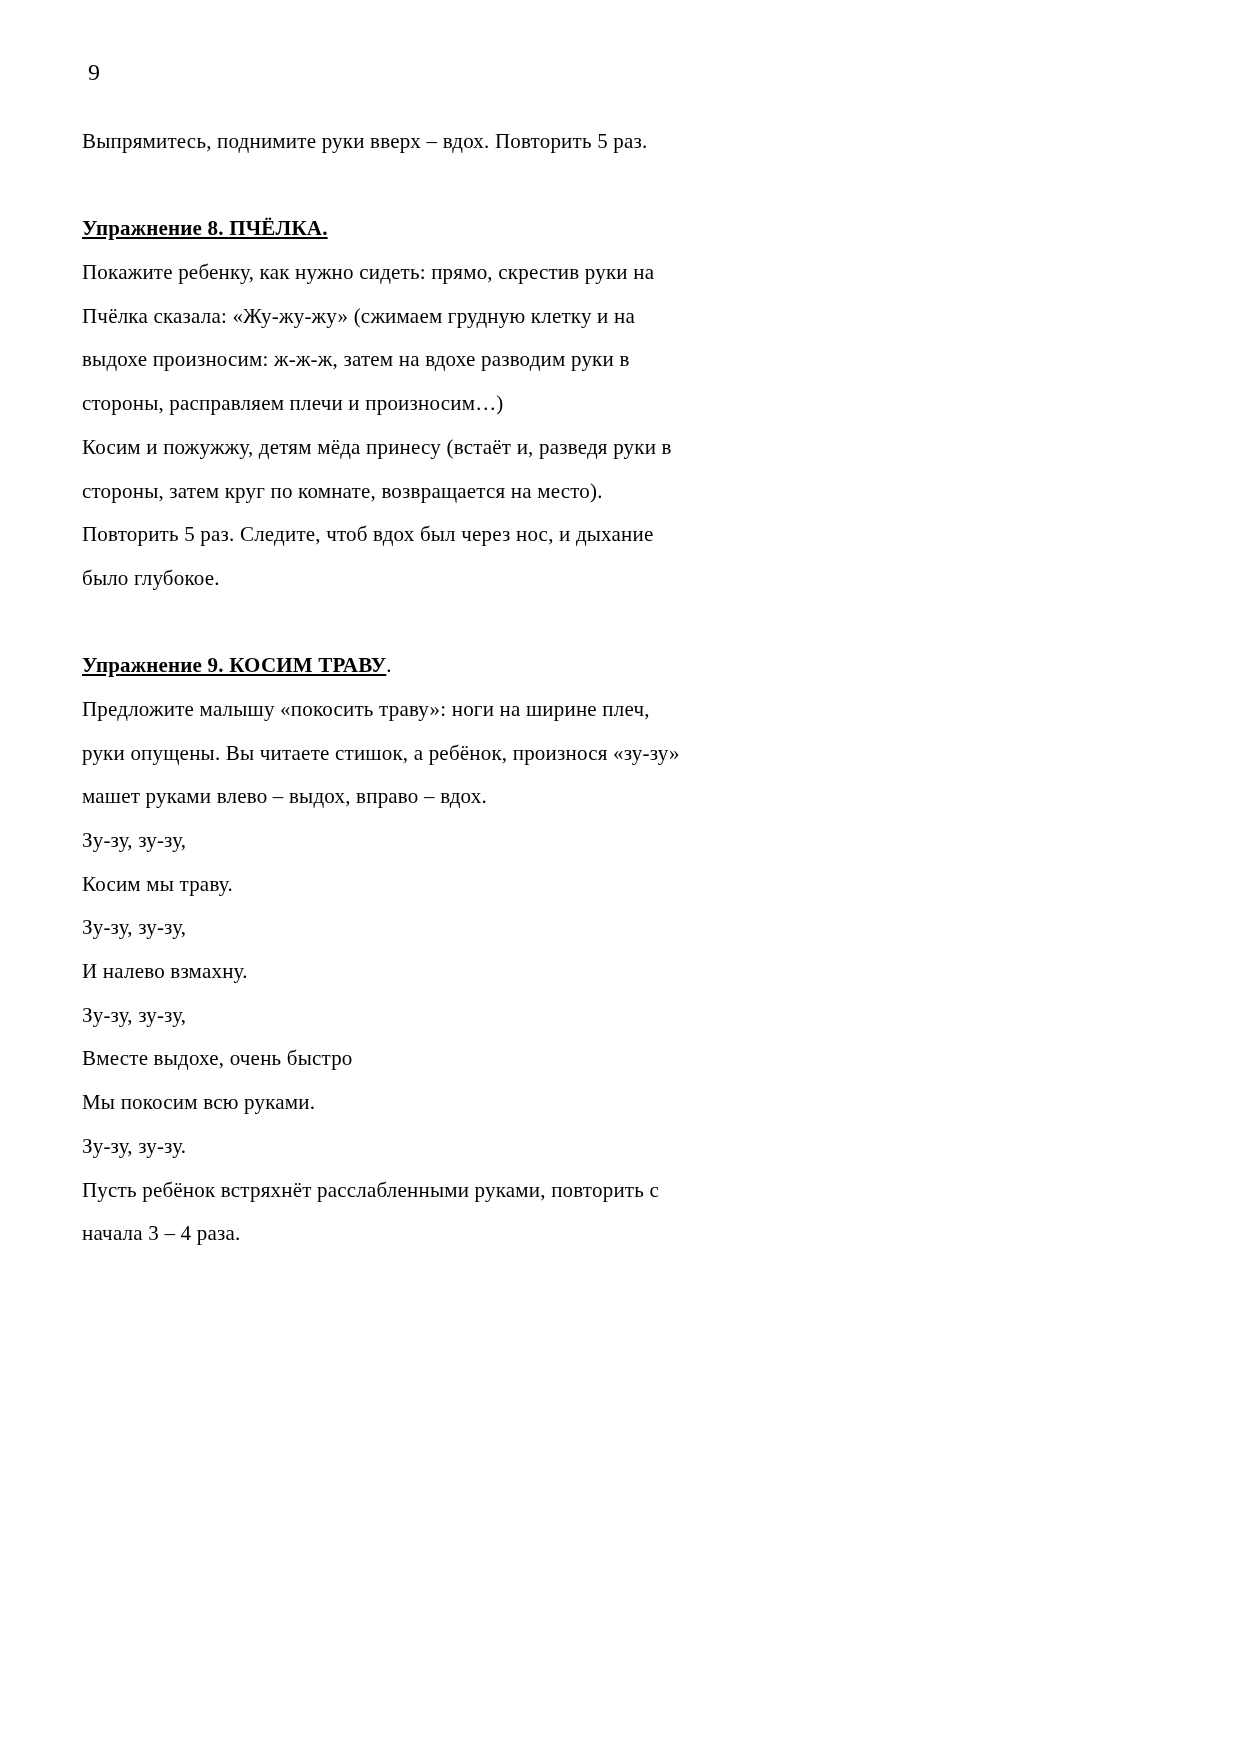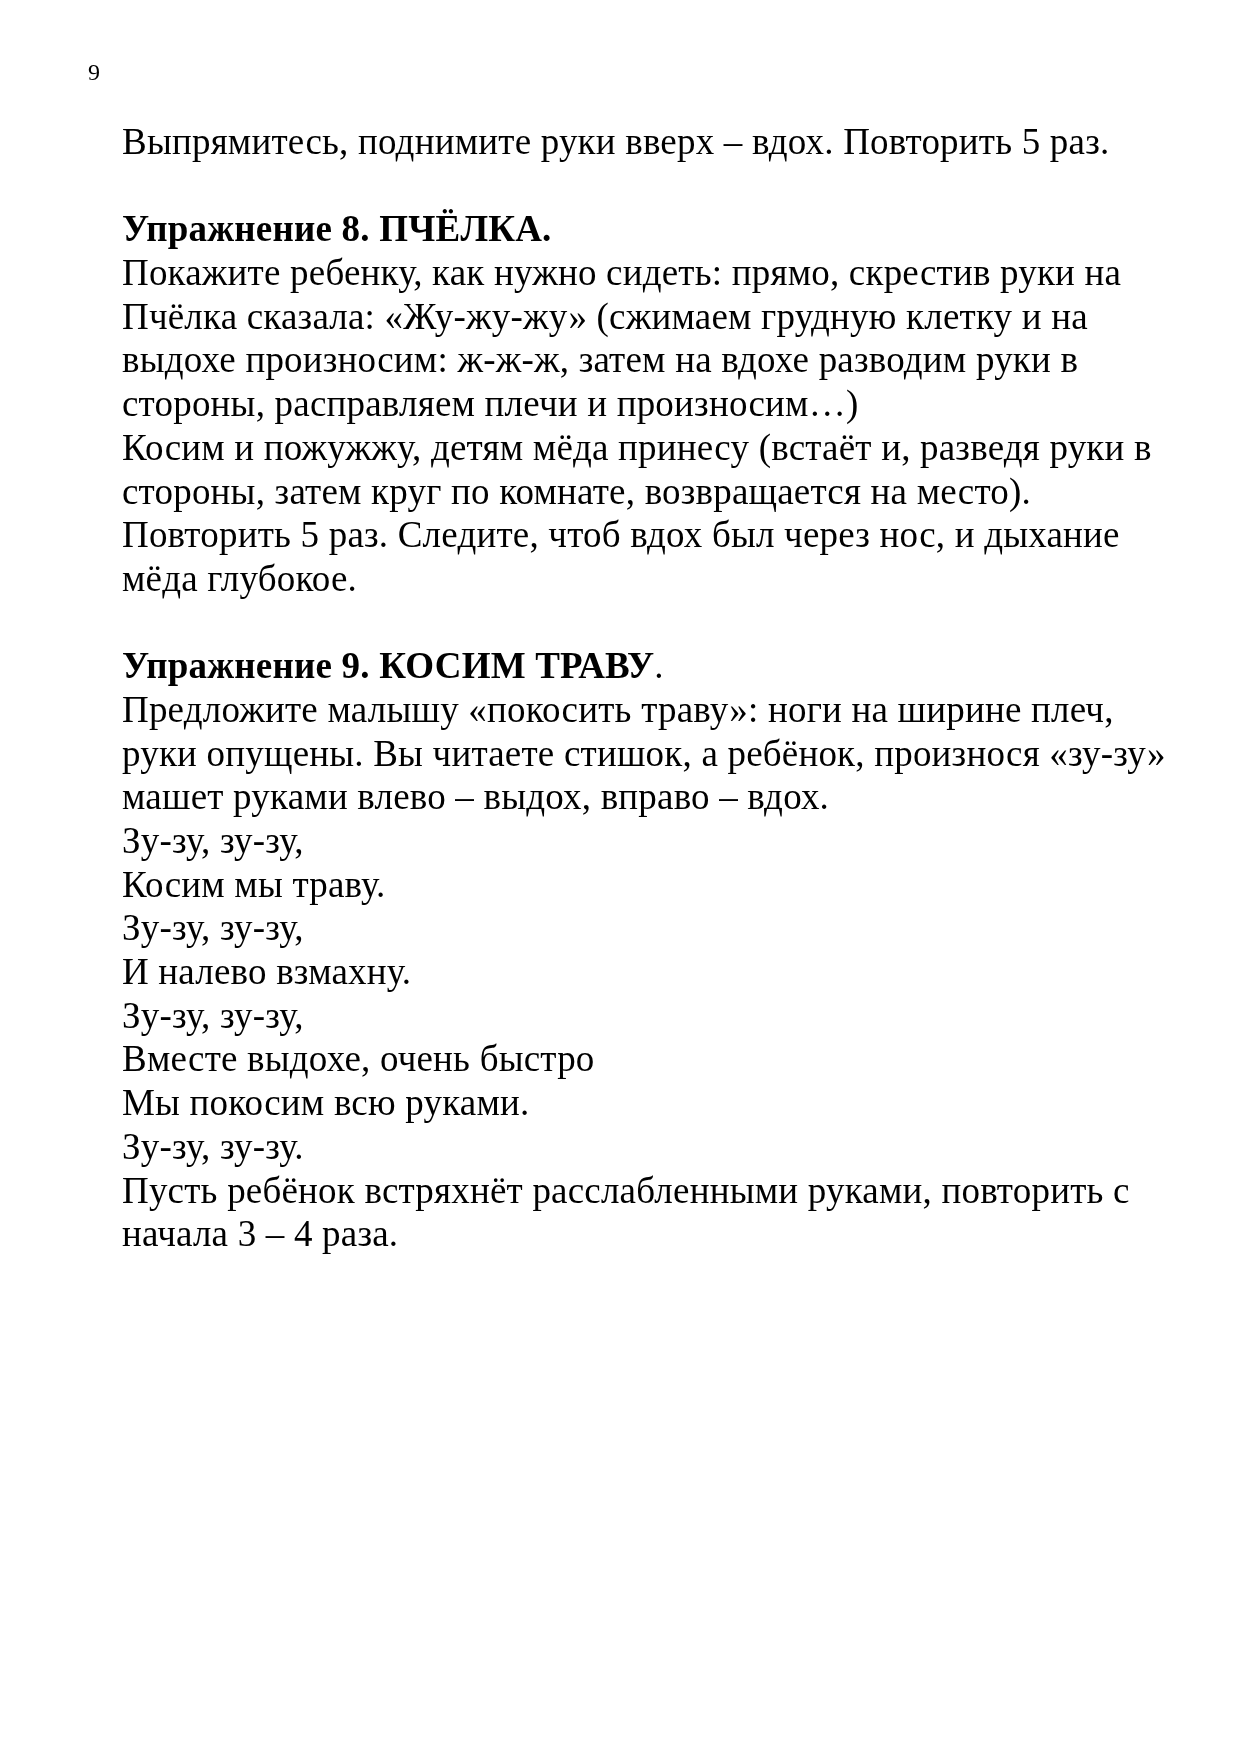--- a/index.html
+++ b/index.html
@@ -24,29 +24,29 @@
     line-height: 28px;
     color: #000000;
   }
   .content {
     position: absolute;
     left: 82px;
     top: 120px;
     width: 1000px;
   }
   .line {
-    font-size: 37px;
+    font-size: 21px;
     line-height: 43.7px;
     height: 43.7px;
     white-space: nowrap;
     letter-spacing: 0.2px;
-    margin-left: 40px;
   }
   .line.heading b {
     font-weight: bold;
+    text-decoration: underline;
   }
   .line.spacer {
     
   }
 </style>
 </head>
 <body>
 
 <div class="page">
   <div class="page-number">9</div>
@@ -54,21 +54,21 @@
       <div class="line">Выпрямитесь, поднимите руки вверх – вдох. Повторить 5 раз.</div>
       <div class="line spacer"></div>
       <div class="line heading"><b>Упражнение 8. ПЧЁЛКА.</b></div>
       <div class="line">Покажите ребенку, как нужно сидеть: прямо, скрестив руки на</div>
       <div class="line">Пчёлка сказала: «Жу-жу-жу» (сжимаем грудную клетку и на</div>
       <div class="line">выдохе произносим: ж-ж-ж, затем на вдохе разводим руки в</div>
       <div class="line">стороны, расправляем плечи и произносим…)</div>
       <div class="line">Косим и пожужжу, детям мёда принесу (встаёт и, разведя руки в</div>
       <div class="line">стороны, затем круг по комнате, возвращается на место).</div>
       <div class="line">Повторить 5 раз. Следите, чтоб вдох был через нос, и дыхание</div>
-      <div class="line">мёда глубокое.</div>
+      <div class="line">было глубокое.</div>
       <div class="line spacer"></div>
       <div class="line heading"><b>Упражнение 9. КОСИМ ТРАВУ</b><span>.</span></div>
       <div class="line">Предложите малышу «покосить траву»: ноги на ширине плеч,</div>
       <div class="line">руки опущены. Вы читаете стишок, а ребёнок, произнося «зу-зу»</div>
       <div class="line">машет руками влево – выдох, вправо – вдох.</div>
       <div class="line">Зу-зу, зу-зу,</div>
       <div class="line">Косим мы траву.</div>
       <div class="line">Зу-зу, зу-зу,</div>
       <div class="line">И налево взмахну.</div>
       <div class="line">Зу-зу, зу-зу,</div>

